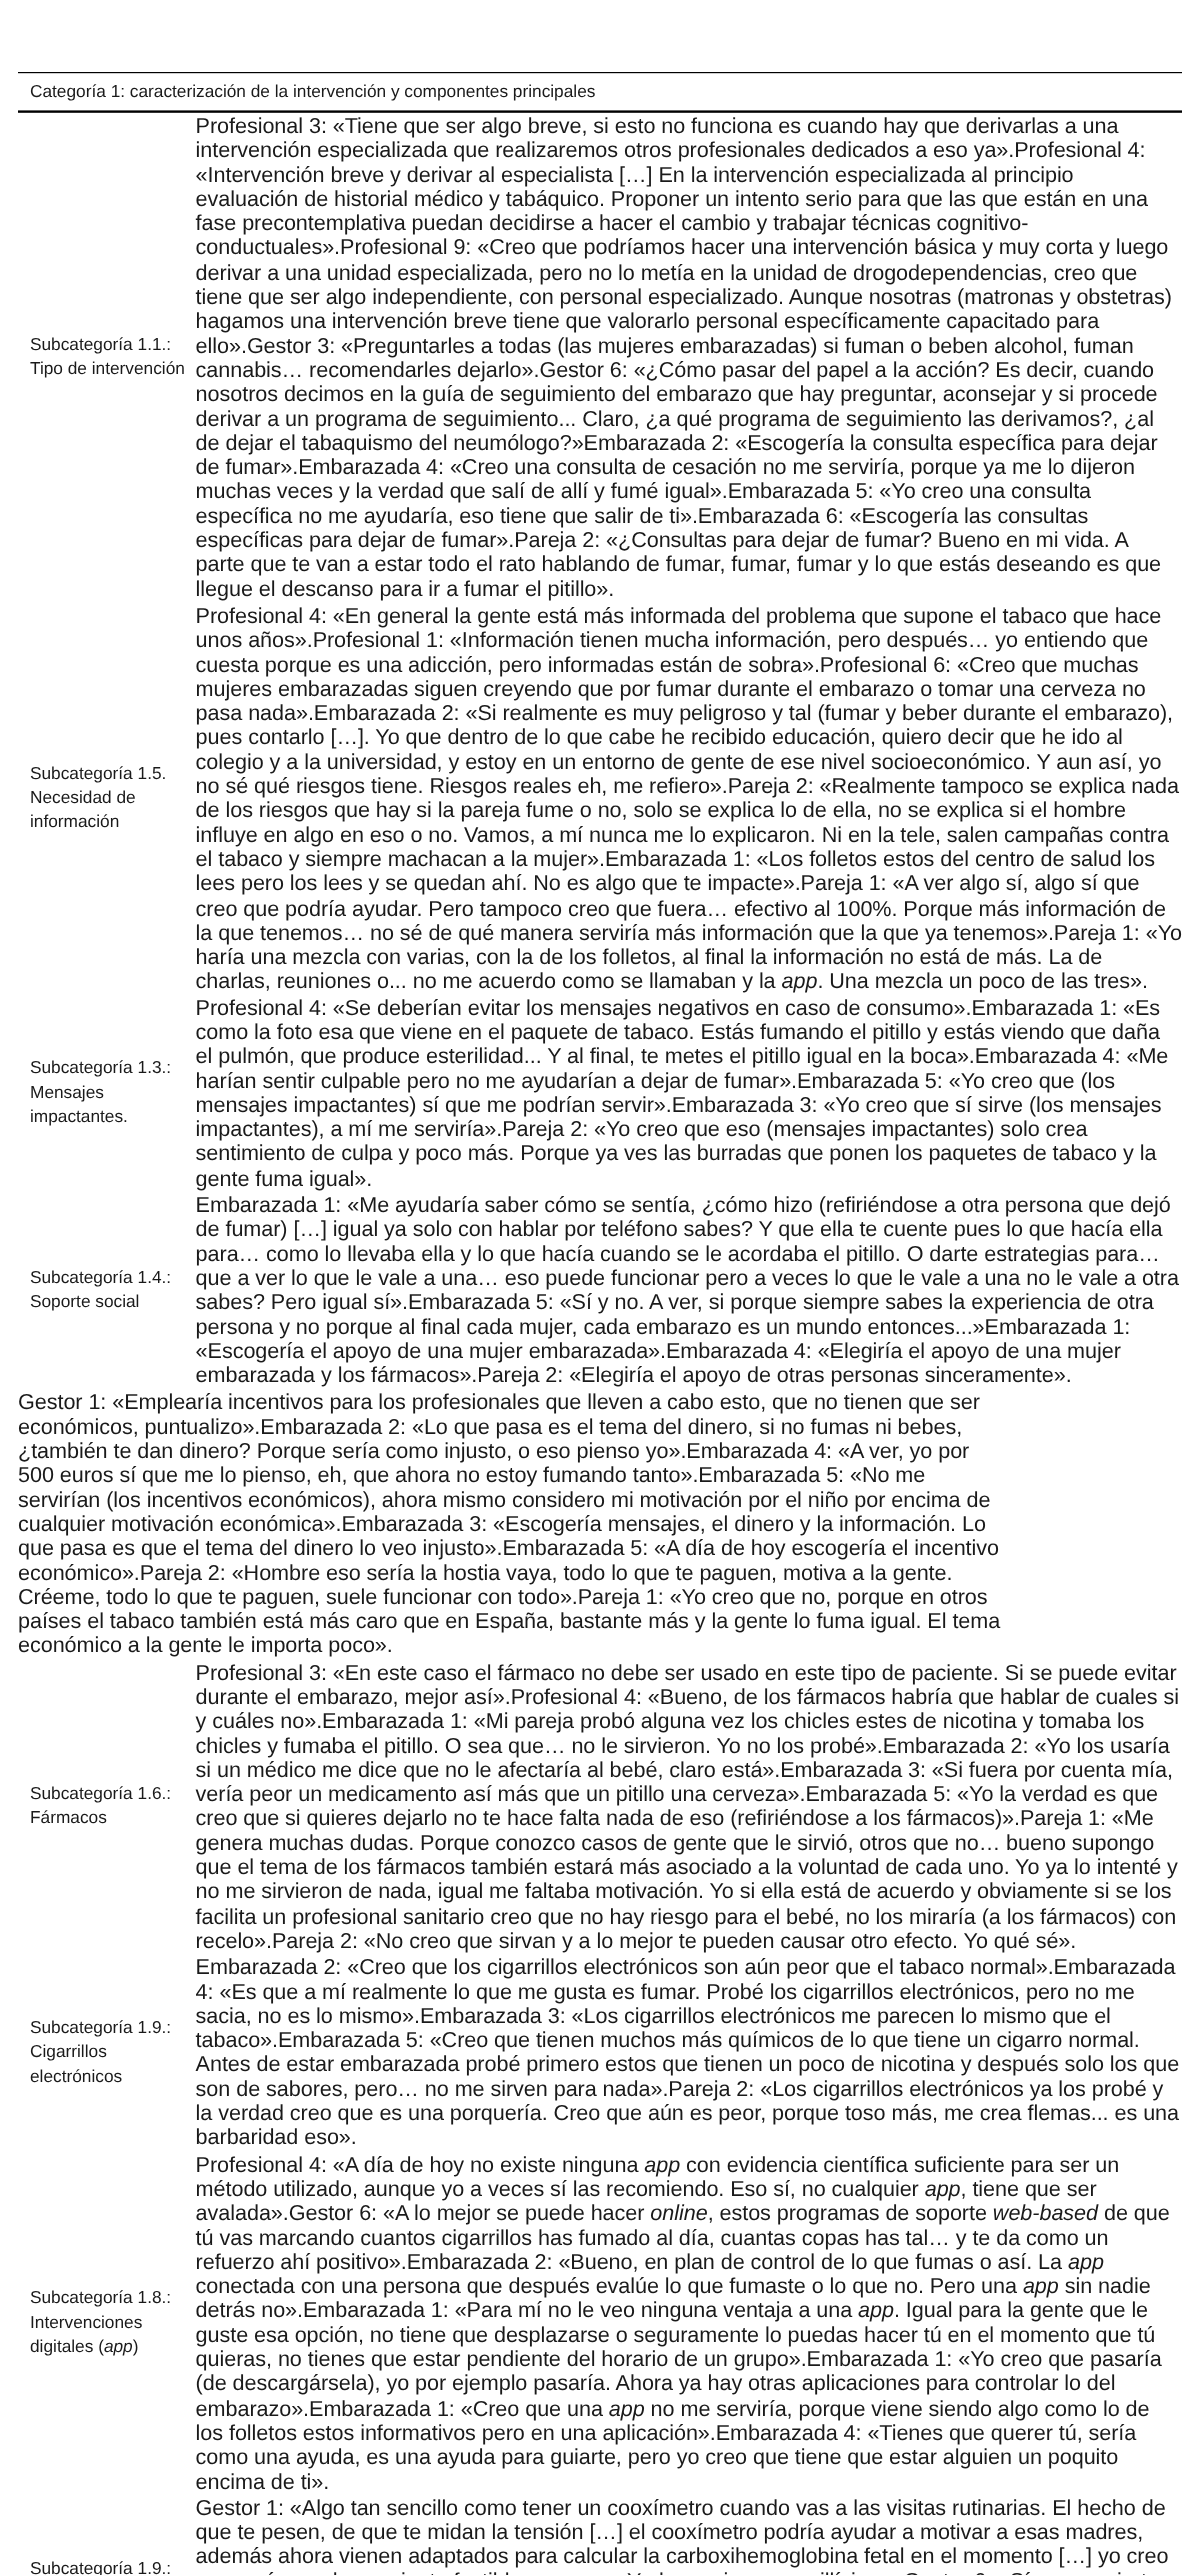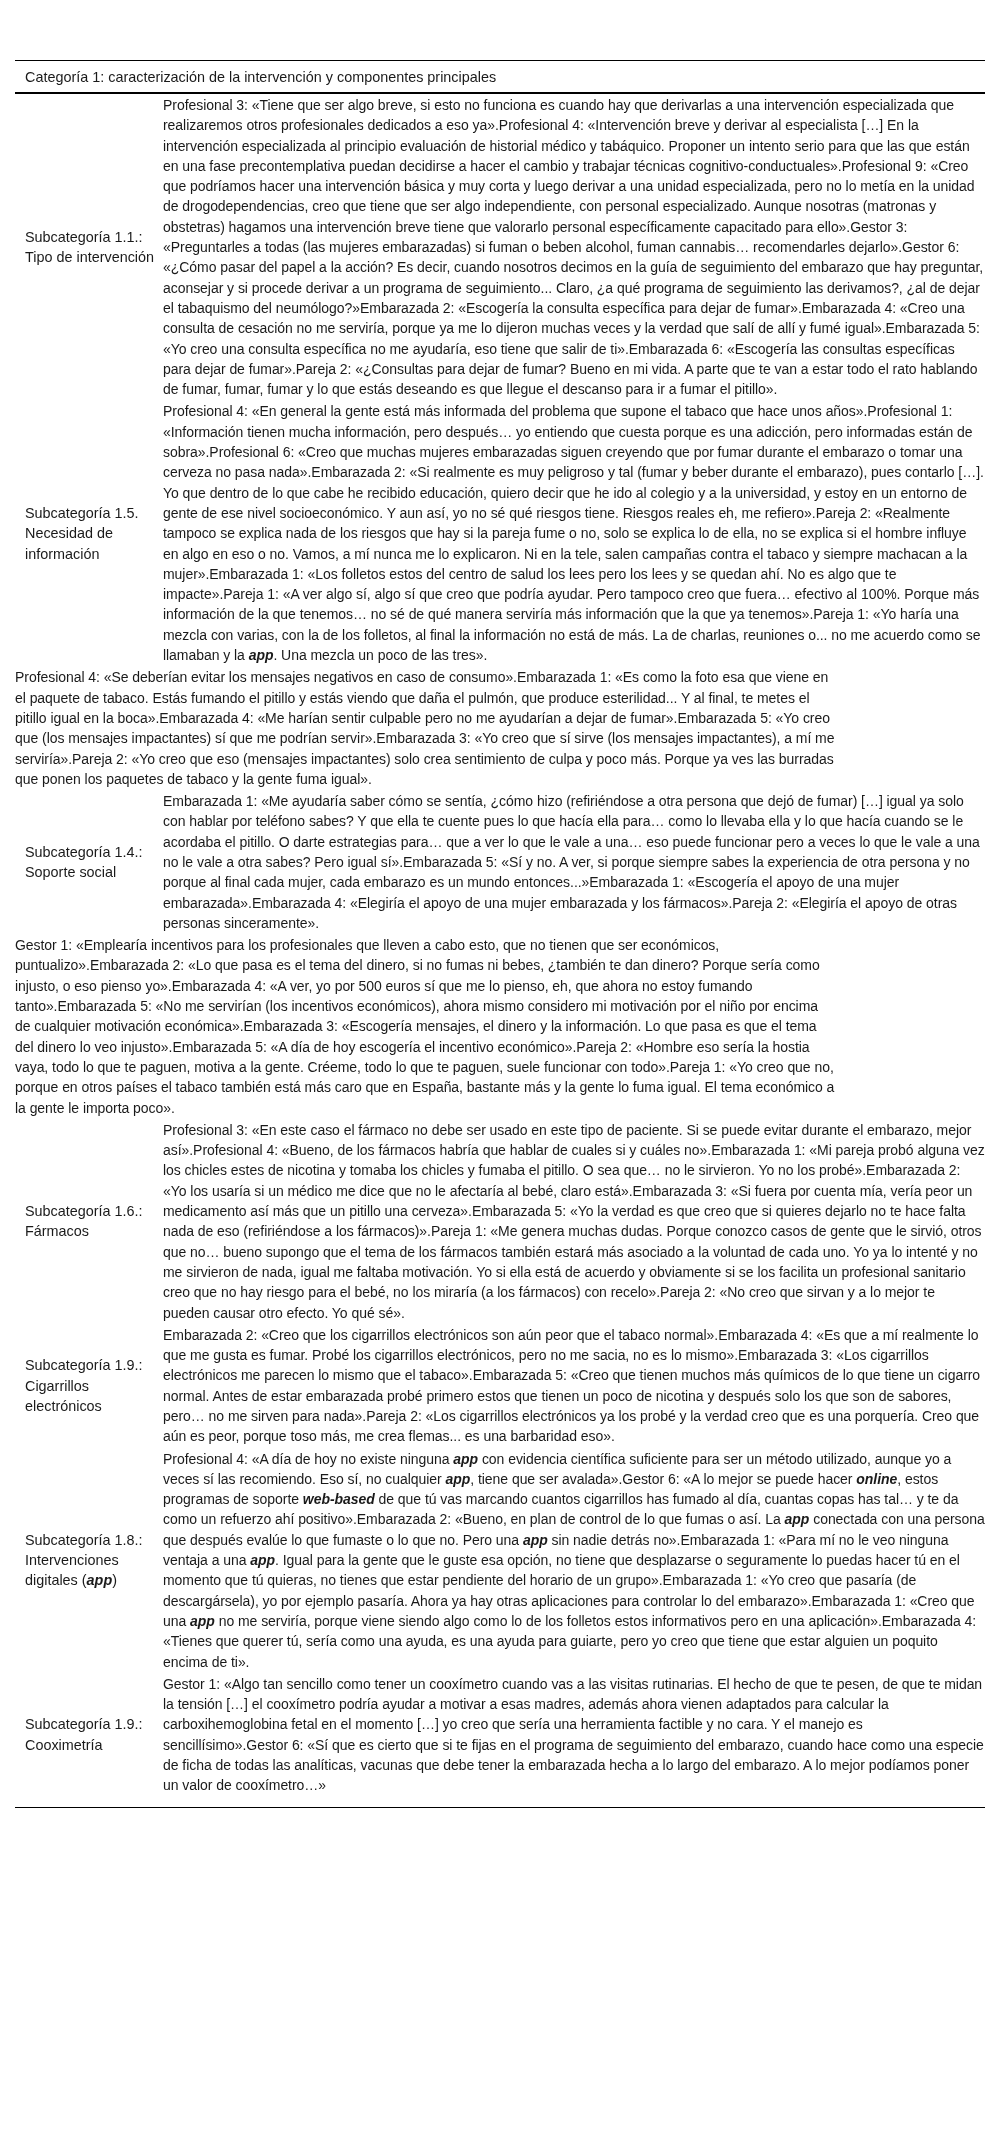--- a/index.html
+++ b/index.html
@@ -6,42 +6,43 @@
   body { width: 1000px; height: 2146px; position: relative; overflow: hidden;
          font-family: "Liberation Sans", "DejaVu Sans", sans-serif; color: #1a1a1a; }
   .table-wrap { position: absolute; left: 15px; top: 32px; width: 970px; margin-top: 28px; }
   .rule-top { border-top: 1px solid #000; }
   .caption { font-size: 14.4px; line-height: 20px; padding: 6px 0 5px 10px; }
   .rule-thick { border-top: 2px solid #000; }
   .rule-bottom { border-top: 1px solid #000; margin-top: 10px; }
   .row { display: flex; padding: 1px 0 1px 0; align-items: center; }
   .row:first-of-type { padding-top: 2px; }
   .label { width: 138px; padding-left: 10px; font-size: 14.4px; line-height: 20.3px; flex: none; }
-  .content { width: 822px; font-size: 14px; line-height: 20.3px; flex: none; letter-spacing: -0.05px; }
-  .content i, .label i { font-style: italic; font-weight: bold; }
+  .content { width: 822px; font-size: 18px; line-height: 20.3px; flex: none; letter-spacing: -0.05px; }
+  .content i, .label i { font-style: italic; }
 </style>
 </head>
 <body>
 
 <div class="table-wrap">
   <div class="rule-top"></div>
   <div class="caption">Categoría 1: caracterización de la intervención y componentes principales</div>
   <div class="rule-thick"></div>
 
   <div class="row">
     <div class="label">Subcategoría 1.1.: Tipo de intervención</div>
     <div class="content">Profesional 3: «Tiene que ser algo breve, si esto no funciona es cuando hay que derivarlas a una intervención especializada que realizaremos otros profesionales dedicados a eso ya».Profesional 4: «Intervención breve y derivar al especialista […] En la intervención especializada al principio evaluación de historial médico y tabáquico. Proponer un intento serio para que las que están en una fase precontemplativa puedan decidirse a hacer el cambio y trabajar técnicas cognitivo-conductuales».Profesional 9: «Creo que podríamos hacer una intervención básica y muy corta y luego derivar a una unidad especializada, pero no lo metía en la unidad de drogodependencias, creo que tiene que ser algo independiente, con personal especializado. Aunque nosotras (matronas y obstetras) hagamos una intervención breve tiene que valorarlo personal específicamente capacitado para ello».Gestor 3: «Preguntarles a todas (las mujeres embarazadas) si fuman o beben alcohol, fuman cannabis… recomendarles dejarlo».Gestor 6: «¿Cómo pasar del papel a la acción? Es decir, cuando nosotros decimos en la guía de seguimiento del embarazo que hay preguntar, aconsejar y si procede derivar a un programa de seguimiento... Claro, ¿a qué programa de seguimiento las derivamos?, ¿al de dejar el tabaquismo del neumólogo?»Embarazada 2: «Escogería la consulta específica para dejar de fumar».Embarazada 4: «Creo una consulta de cesación no me serviría, porque ya me lo dijeron muchas veces y la verdad que salí de allí y fumé igual».Embarazada 5: «Yo creo una consulta específica no me ayudaría, eso tiene que salir de ti».Embarazada 6: «Escogería las consultas específicas para dejar de fumar».Pareja 2: «¿Consultas para dejar de fumar? Bueno en mi vida. A parte que te van a estar todo el rato hablando de fumar, fumar, fumar y lo que estás deseando es que llegue el descanso para ir a fumar el pitillo».</div>
   </div>
 
   <div class="row">
     <div class="label">Subcategoría 1.5. Necesidad de información</div>
     <div class="content"><span>Profesional 4: «En general la gente está más informada del problema que supone el tabaco que hace unos años».Profesional 1: «Información tienen mucha información, pero después… yo entiendo que cuesta porque es una adicción, pero informadas están de sobra».Profesional 6: «Creo que muchas mujeres embarazadas siguen creyendo que por fumar durante el embarazo o tomar una cerveza no pasa nada».Embarazada 2: «Si realmente es muy peligroso y tal (fumar y beber durante el embarazo), pues contarlo […]. Yo que dentro de lo que cabe he recibido educación, quiero decir que he ido al colegio y a la universidad, y estoy en un entorno de gente de ese nivel socioeconómico. Y aun así, yo no sé qué riesgos tiene. Riesgos reales eh, me refiero».Pareja 2: «Realmente tampoco se explica nada de los riesgos que hay si la pareja fume o no, solo se explica lo de ella, no se explica si el hombre influye en algo en eso o no. Vamos, a mí nunca me lo explicaron. Ni en la tele, salen campañas contra el tabaco y siempre machacan a la mujer».Embarazada 1: «Los folletos estos del centro de salud los lees pero los lees y se quedan ahí. No es algo que te impacte».Pareja 1: «A ver algo sí, algo sí que creo que podría ayudar. Pero tampoco creo que fuera… efectivo al 100%. Porque más información de la que tenemos… no sé de qué manera serviría más información que la que ya tenemos».Pareja 1: «Yo haría una mezcla con varias, con la de los folletos, al final la información no está de más. La de charlas, reuniones o... no me acuerdo como se llamaban y la </span><i>app</i><span>. Una mezcla un poco de las tres».</span></div>
   </div>
 
   <div class="row">
+    <div class="label">Subcategoría 1.3.: Mensajes impactantes.</div>
     <div class="content">Profesional 4: «Se deberían evitar los mensajes negativos en caso de consumo».Embarazada 1: «Es como la foto esa que viene en el paquete de tabaco. Estás fumando el pitillo y estás viendo que daña el pulmón, que produce esterilidad... Y al final, te metes el pitillo igual en la boca».Embarazada 4: «Me harían sentir culpable pero no me ayudarían a dejar de fumar».Embarazada 5: «Yo creo que (los mensajes impactantes) sí que me podrían servir».Embarazada 3: «Yo creo que sí sirve (los mensajes impactantes), a mí me serviría».Pareja 2: «Yo creo que eso (mensajes impactantes) solo crea sentimiento de culpa y poco más. Porque ya ves las burradas que ponen los paquetes de tabaco y la gente fuma igual».</div>
   </div>
 
   <div class="row">
     <div class="label">Subcategoría 1.4.: Soporte social</div>
     <div class="content">Embarazada 1: «Me ayudaría saber cómo se sentía, ¿cómo hizo (refiriéndose a otra persona que dejó de fumar) […] igual ya solo con hablar por teléfono sabes? Y que ella te cuente pues lo que hacía ella para… como lo llevaba ella y lo que hacía cuando se le acordaba el pitillo. O darte estrategias para… que a ver lo que le vale a una… eso puede funcionar pero a veces lo que le vale a una no le vale a otra sabes? Pero igual sí».Embarazada 5: «Sí y no. A ver, si porque siempre sabes la experiencia de otra persona y no porque al final cada mujer, cada embarazo es un mundo entonces...»Embarazada 1: «Escogería el apoyo de una mujer embarazada».Embarazada 4: «Elegiría el apoyo de una mujer embarazada y los fármacos».Pareja 2: «Elegiría el apoyo de otras personas sinceramente».</div>
   </div>
 
   <div class="row">
     <div class="content">Gestor 1: «Emplearía incentivos para los profesionales que lleven a cabo esto, que no tienen que ser económicos, puntualizo».Embarazada 2: «Lo que pasa es el tema del dinero, si no fumas ni bebes, ¿también te dan dinero? Porque sería como injusto, o eso pienso yo».Embarazada 4: «A ver, yo por 500 euros sí que me lo pienso, eh, que ahora no estoy fumando tanto».Embarazada 5: «No me servirían (los incentivos económicos), ahora mismo considero mi motivación por el niño por encima de cualquier motivación económica».Embarazada 3: «Escogería mensajes, el dinero y la información. Lo que pasa es que el tema del dinero lo veo injusto».Embarazada 5: «A día de hoy escogería el incentivo económico».Pareja 2: «Hombre eso sería la hostia vaya, todo lo que te paguen, motiva a la gente. Créeme, todo lo que te paguen, suele funcionar con todo».Pareja 1: «Yo creo que no, porque en otros países el tabaco también está más caro que en España, bastante más y la gente lo fuma igual. El tema económico a la gente le importa poco».</div>

